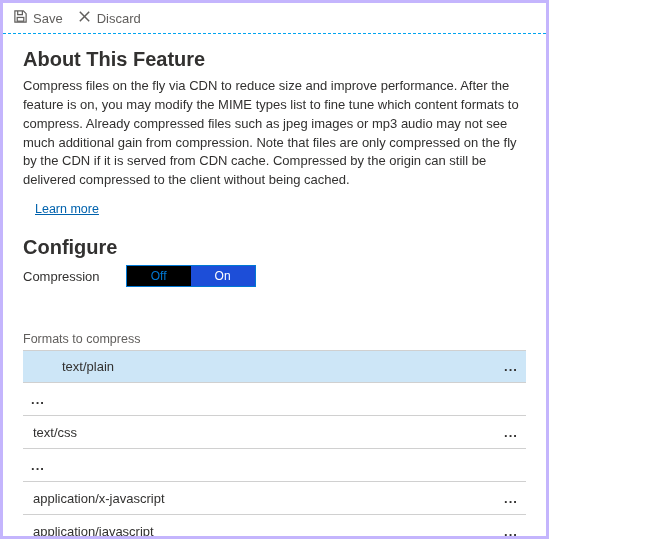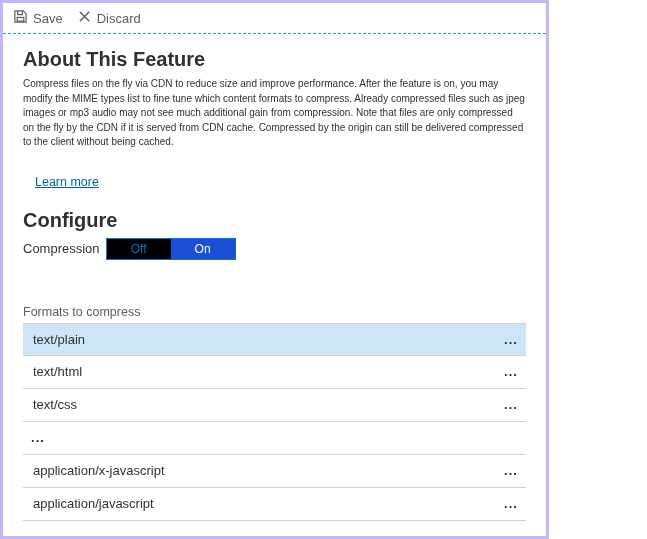--- a/index.html
+++ b/index.html
@@ -39,38 +39,38 @@
     overflow-y: auto;
     flex: 1;
   }
   h2 {
     font-size: 20px;
     font-weight: 600;
     margin: 0 0 6px 0;
     color: #323130;
   }
   .desc {
-    font-size: 10px;
+    font-size: 13px;
     line-height: 1.45;
     color: #323130;
-    margin-bottom: 24px;
+    margin-bottom: 11px;
   }
   .learn-more {
     color: #0062ad;
     text-decoration: underline;
     font-size: 12.5px;
     display: inline-block;
     margin-left: 12px;
     margin-bottom: 20px;
     cursor: pointer;
   }
   .configure-row {
     display: flex;
     align-items: center;
-    gap: 6px;
+    gap: 26px;
     margin-bottom: 31px;
     font-size: 13px;
   }
   .toggle {
     display: flex;
     border: 1px solid #0078d4;
     height: 22px;
     width: 130px;
   }
   .toggle-opt {
@@ -90,21 +90,21 @@
     margin-top: 45px;
   }
   .format-list { }
   .format-row {
     display: flex;
     align-items: center;
     border-bottom: 1px solid #d0d0d0;
     height: 33px;
   }
   .format-row:first-child { border-top: 1px solid #d0d0d0; }
-  .format-row.selected { background: #cde6f7; }
+  .format-row.selected { background: #cde6f7; padding-left: 29px; }
   .format-cell {
     flex: 1;
     padding: 0 10px;
     font-size: 13px;
   }
   .format-menu {
     width: 30px;
     text-align: center;
     font-weight: bold;
     letter-spacing: 1px;
@@ -156,21 +156,20 @@
     </div>
 
     <div class="formats-label">Formats to compress</div>
 
     <div class="format-list">
         <div class="format-row selected">
           <div class="format-cell">text/plain</div>
           <div class="format-menu">...</div>
         </div>
         <div class="format-row">
-          <div class="format-cell">text/html</div>
           <div class="format-menu">...</div>
         </div>
         <div class="format-row">
           <div class="format-cell">text/css</div>
           <div class="format-menu">...</div>
         </div>
         <div class="format-row">
           <div class="format-menu">...</div>
         </div>
         <div class="format-row">

